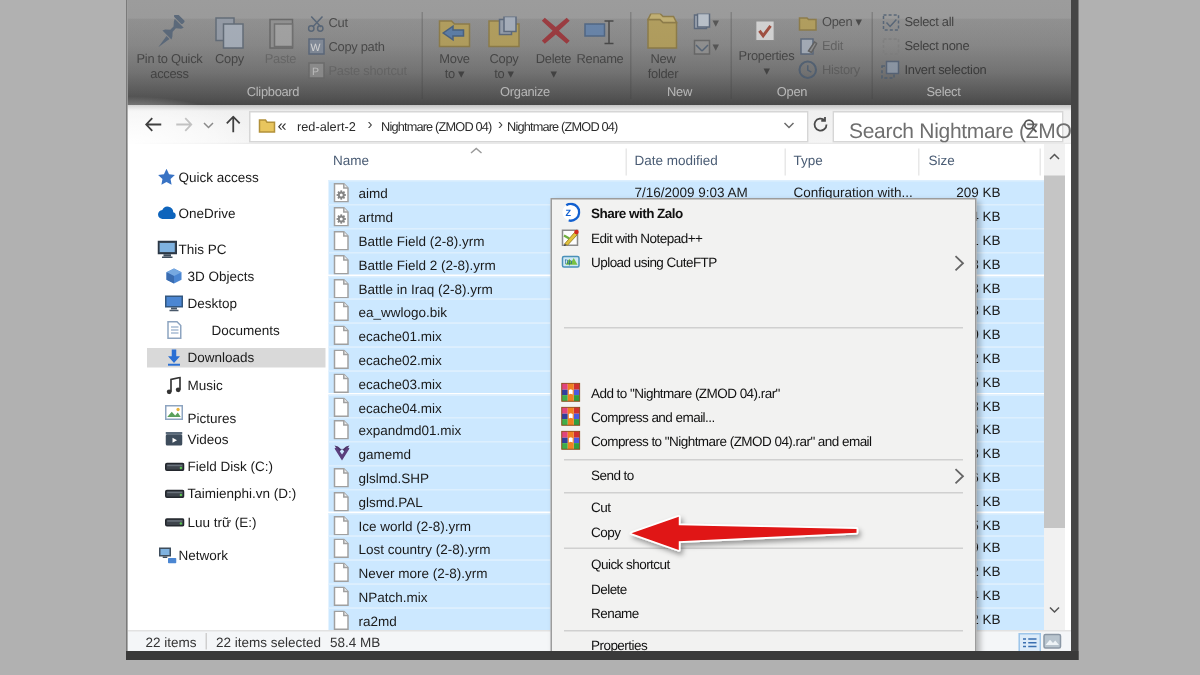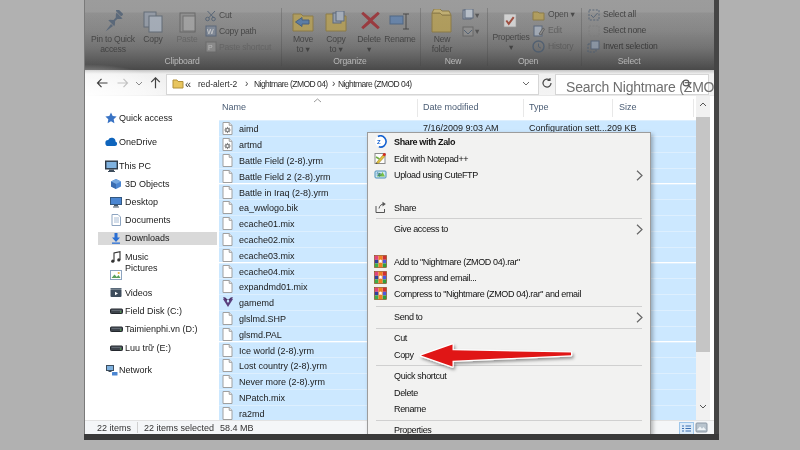--- a/index.html
+++ b/index.html
@@ -19,21 +19,21 @@
 .rsep{position:absolute;top:8px;width:1px;height:58px;background:rgba(60,60,60,.35)}
 
 #abar{position:absolute;left:0;top:70px;width:629px;height:26px;background:linear-gradient(180deg,#c4c4c4 0,#f0f0f0 4px,#f4f4f4 100%);border-bottom:1px solid #e9e9e9;box-sizing:border-box}
 #aglow{position:absolute;left:0;top:42px;width:230px;height:54px;background:radial-gradient(118px 44px at 2px 54px,rgba(255,255,255,.96),rgba(255,255,255,.45) 48%,rgba(255,255,255,0) 72%);pointer-events:none}
 .box{position:absolute;background:#fff;border:1px solid #d6d6d6}
 
 #hdr .ht{position:absolute;top:102px;color:#4a5c74;white-space:nowrap}
 .hsep{position:absolute;top:99px;width:1px;height:18px;background:#e8e8e8}
 .row{position:absolute;left:134px;width:478px;height:16px;background:#cce8ff;border-top:1px solid #ddeffe}
 .rn{position:absolute;left:20px;top:3px;white-space:nowrap}
-.sz{position:absolute;width:60px;text-align:left;white-space:nowrap}
+.sz{position:absolute;width:60px;text-align:right;white-space:nowrap}
 .sideitem{position:absolute;white-space:nowrap}
 
 #menu{position:absolute;left:282px;top:132px;width:282px;height:302px;background:#f2f2f1;border:1px solid #9c9c9c;box-shadow:2px 2px 4px rgba(0,0,0,.28);}
 .mi{position:absolute;left:0;width:280px;height:16px;}
 .mt{position:absolute;left:26px;top:3px;white-space:nowrap;color:#111;letter-spacing:-0.04em}
 .mic{position:absolute;left:6px;top:1px;width:13px;height:13px}
 .msep{position:absolute;left:8px;width:266px;height:1px;background:#d0d0d0}
 .marr{position:absolute;right:5px;top:2.5px}
 svg{display:block}
 </style></head>
@@ -258,21 +258,21 @@
             <rect x="3" y="10.5" width="6" height="1" fill="#48586a"></rect>
           </svg>
         </div>
    <div class="sideitem" style="left:40px;top:196.9px">Desktop</div>
    <div class="ab" style="left:25px;top:214.1px">
           <svg width="12" height="12" viewBox="0 0 12 12">
             <path d="M2 .5h6l2.5 2.5v8.5H2z" fill="#fff" stroke="#8da4c0"></path>
             <path d="M4 4h5M4 6h5M4 8h5" stroke="#a8bcd4"></path>
           </svg>
         </div>
-   <div class="sideitem" style="left:40px;top:215.1px">Documents</div>
+   <div class="sideitem" style="left:56px;top:215.1px">Documents</div>
    <div class="ab" style="left:25px;top:232.3px">
           <svg width="12" height="12" viewBox="0 0 12 12">
             <path d="M4.5 1h3v4.5H10L6 10 2 5.5h2.5z" fill="#2a6fd4"></path>
             <rect x="2" y="10.5" width="8" height="1.3" fill="#2a6fd4"></rect>
           </svg>
         </div>
    <div class="sideitem" style="left:40px;top:233.3px">Downloads</div>
    <div class="ab" style="left:25px;top:250.5px">
           <svg width="12" height="12" viewBox="0 0 12 12">
             <path d="M4 10.2V2l6-1.3v8.2" stroke="#333" fill="none" stroke-width="1.1"></path>
@@ -281,21 +281,21 @@
           </svg>
         </div>
    <div class="sideitem" style="left:40px;top:251.5px">Music</div>
    <div class="ab" style="left:25px;top:268.7px">
           <svg width="12" height="12" viewBox="0 0 12 12">
             <rect x="0.5" y="1.5" width="11" height="9" fill="#fff" stroke="#8da4c0"></rect>
             <path d="M1.5 9l3-3.5 2.3 2.5 1.7-2 2 3z" fill="#5aa05c"></path>
             <circle cx="8.7" cy="4" r="1.1" fill="#e8b33c"></circle>
           </svg>
         </div>
-   <div class="sideitem" style="left:40px;top:263px">Pictures</div>
+   <div class="sideitem" style="left:40px;top:274px">Pictures</div>
    <div class="ab" style="left:25px;top:286.9px">
           <svg width="12" height="12" viewBox="0 0 12 12">
             <rect x="0.5" y="2.5" width="11" height="7.5" rx="1" fill="#3e4d5c"></rect>
             <path d="M5 4.8l3 1.7-3 1.7z" fill="#fff"></path>
             <rect x="0.5" y="1" width="11" height="1.6" fill="#5a6a7a"></rect>
           </svg>
         </div>
    <div class="sideitem" style="left:40px;top:287.9px">Videos</div>
    <div class="ab" style="left:25px;top:305.1px">
           <svg width="13" height="12" viewBox="0 0 13 10">
@@ -533,21 +533,21 @@
           <span class="ab" style="left:3px;top:1px">
             <svg width="11" height="13" viewBox="0 0 11 13">
               <path d="M1 .5h6.2L10 3.3V12.5H1z" fill="#fff" stroke="#a0a0a0"></path>
               <path d="M7.2 .5v2.8H10" fill="#eee" stroke="#a0a0a0"></path>
             </svg>
           </span>
           <span class="rn">ra2md</span>
         </div>
    <div class="sz" style="left:522px;top:407.7px">352 KB</div>
    <div class="ab" style="left:338px;top:123px;white-space:nowrap">7/16/2009 9:03 AM</div>
-   <div class="ab" style="left:444px;top:123px;white-space:nowrap">Configuration sett...</div>
+   <div class="ab" style="left:444px;top:123px;white-space:nowrap">Configuration with...</div>
   </div>
 
   <div class="ab" style="left:611px;top:96px;width:14px;height:324px;background:#f1f1f1">
     <svg class="ab" style="left:3px;top:6px" width="8" height="5" viewBox="0 0 8 5">
           <path d="M1 4l3-3 3 3" stroke="#555" fill="none"></path>
         </svg>
     <div class="ab" style="left:0;top:21px;width:14px;height:235px;background:#c5c5c5"></div>
     <svg class="ab" style="left:3px;top:308px" width="8" height="5" viewBox="0 0 8 5">
           <path d="M1 1l3 3 3-3" stroke="#555" fill="none"></path>
         </svg>
@@ -597,38 +597,20 @@
         </div>
    <div class="mi" style="top:34.0px">
           <span class="mic">
             <svg width="13" height="13" viewBox="0 0 13 13">
               <rect x="1" y="3" width="11" height="7" rx="1" fill="#cfe8f5" stroke="#4a90b8"></rect>
               <path d="M3 8.5l2.5-4 1.5 2 1.5-2.5L11 8.5z" fill="#79c143"></path>
               <text x="2.5" y="8" font-size="4.5" fill="#1a6090" font-family="Liberation Sans">ftp</text>
             </svg>
           </span>
           <span class="mt" style="">Upload using CuteFTP</span>
-          <span class="marr">
-            <svg width="7" height="11" viewBox="0 0 7 11">
-              <path d="M1 0.8L6 5.5 1 10.2" stroke="#666" fill="none" stroke-width="1.2"></path>
-            </svg>
-          </span>
-        </div>
-   <div class="mi" style="top:66.6px">
-          <span class="mic">
-            <svg width="13" height="13" viewBox="0 0 13 13">
-              <path d="M2 5v6.5h8.5V8" stroke="#555" fill="none"></path>
-              <path d="M5 7.5C5.5 4.5 7.5 3 10 3" stroke="#555" fill="none"></path>
-              <path d="M8.5 0.7L11.8 3 8.5 5.4z" fill="#555"></path>
-            </svg>
-          </span>
-          <span class="mt" style="">Share</span>
-        </div>
-   <div class="mi" style="top:88.2px">
-          <span class="mt" style="">Give access to</span>
           <span class="marr">
             <svg width="7" height="11" viewBox="0 0 7 11">
               <path d="M1 0.8L6 5.5 1 10.2" stroke="#666" fill="none" stroke-width="1.2"></path>
             </svg>
           </span>
         </div>
    <div class="mi" style="top:120.8px">
           <span class="mic">
             <svg width="13" height="13" viewBox="0 0 13 13">
               <rect x="0.5" y="0.5" width="4" height="4.3" fill="#e1447c"></rect>

